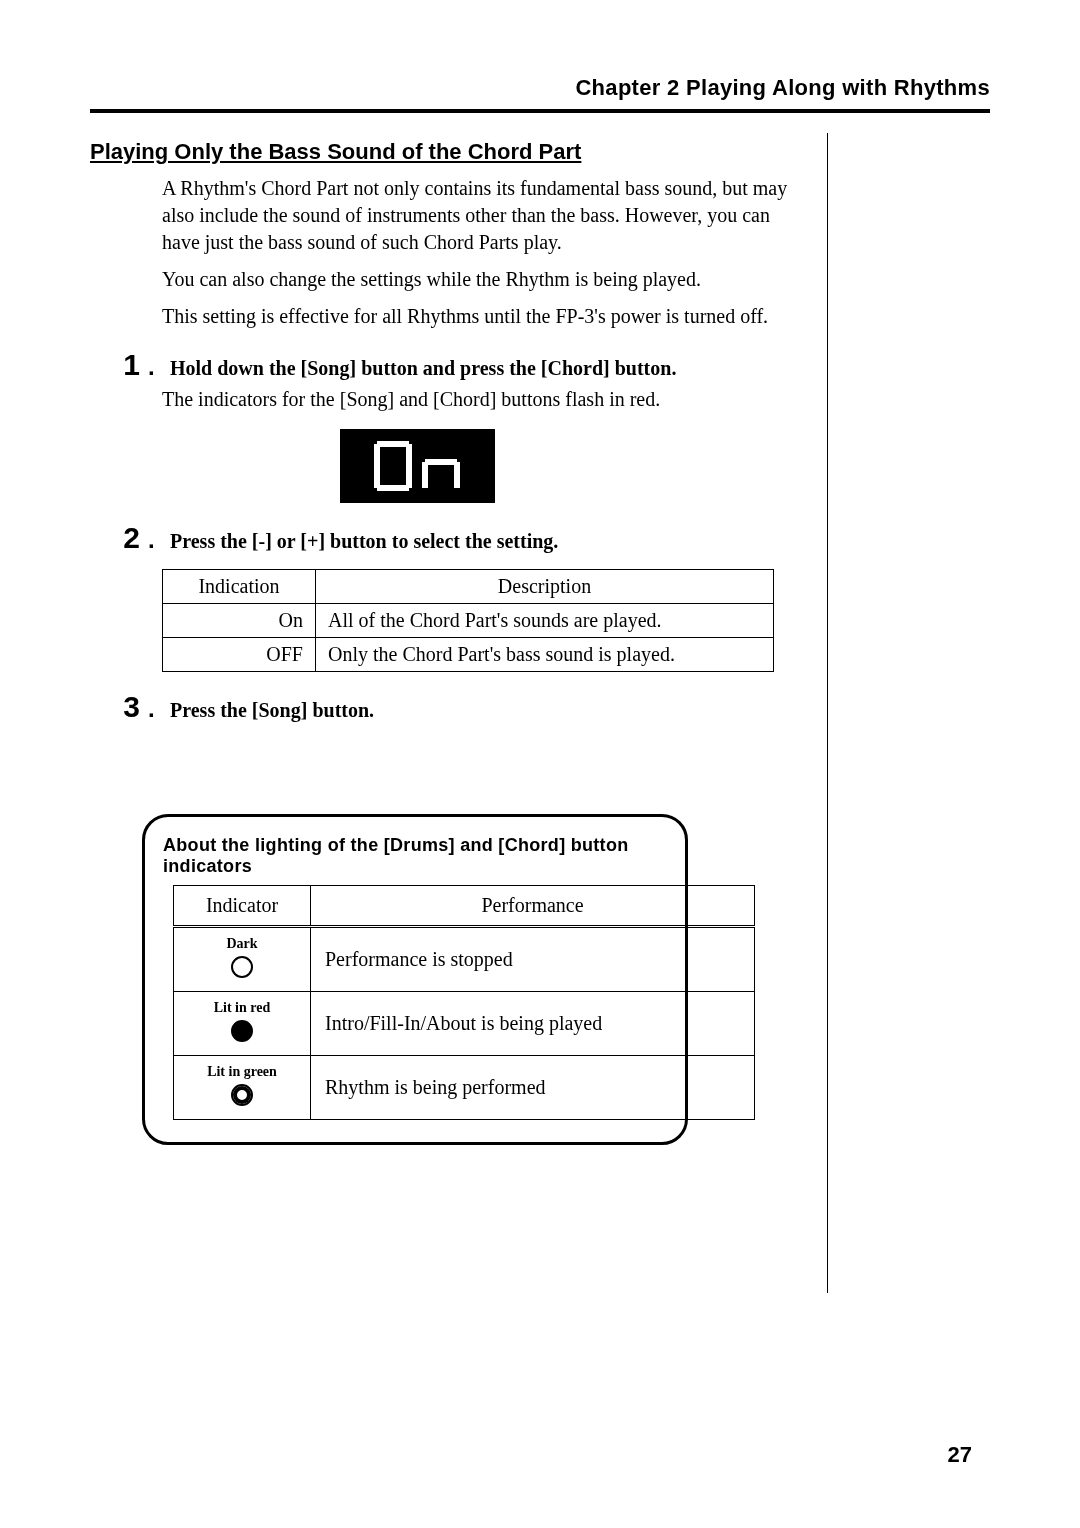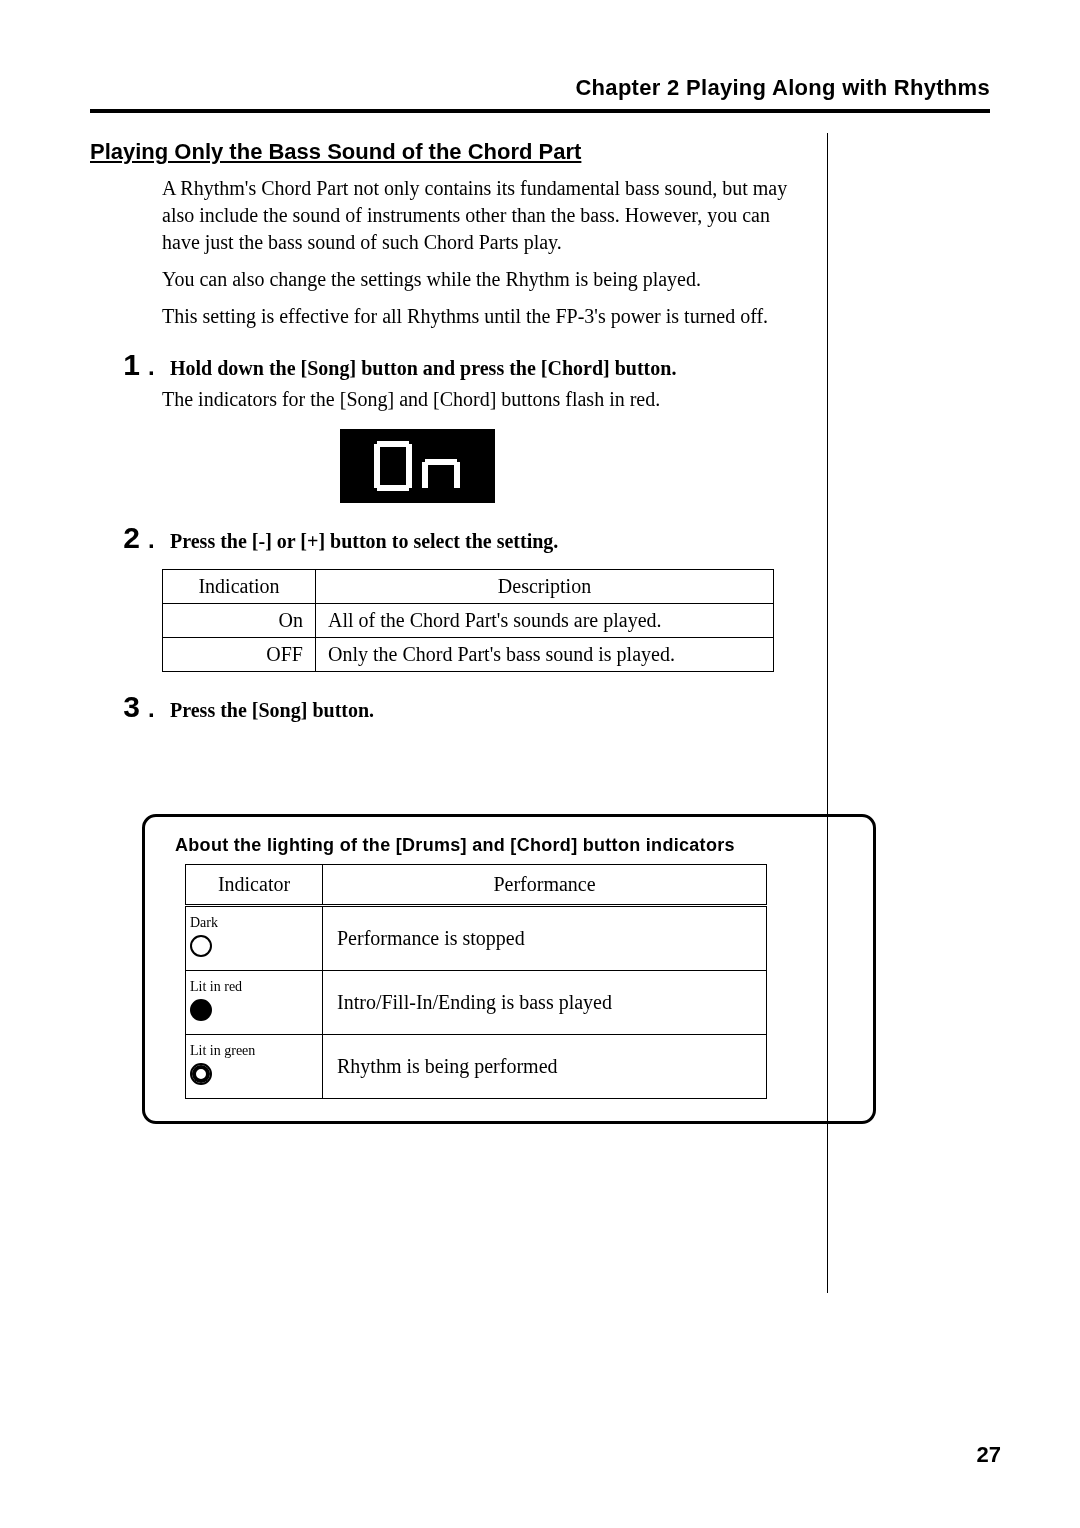--- a/index.html
+++ b/index.html
@@ -112,24 +112,24 @@
     font-weight: normal;
     text-align: center;
   }
   table.small-table td.center {
     text-align: right;
   }
   .col-ind { width: 128px; }
 
   .callout {
     margin: 90px 0 0 52px;
-    width: 734px;
+    width: 546px;
     border: 3px solid #000;
-    border-radius: 14px;
-    padding: 18px 18px 22px 30px;
+    border-radius: 26px;
+    padding: 18px 18px 22px 18px;
     box-sizing: border-box;
   }
   .callout-title {
     font-family: Arial, Helvetica, sans-serif;
     font-weight: bold;
     font-size: 18px;
     letter-spacing: 0.3px;
     margin-bottom: 8px;
   }
   .callout-body {
@@ -148,21 +148,21 @@
     border-bottom: 3px double #000;
     font-weight: normal;
     padding: 4px 10px;
     text-align: center;
   }
   table.ind-table td {
     border: 1px solid #000;
     padding: 16px 14px;
     vertical-align: middle;
   }
-  .ind-col { width: 128px; padding:8px 4px !important; }
+  .ind-col { width: 128px; text-align:center; padding:8px 4px !important;font-weight:bold; }
   .ind-label {
     font-size: 14px;
     display: block;
     margin-bottom: 4px;
   }
   .led {
     width: 22px;
     height: 22px;
     border-radius: 50%;
     border: 2.5px solid #000;
@@ -171,21 +171,21 @@
   }
   .led.dark { background: #fff; }
   .led.red { background: #000; }
   .led.green {
     background: #fff;
     box-shadow: inset 0 0 0 4px #000, inset 0 0 0 6px #fff;
   }
   .page-num {
     position: absolute;
     bottom: 60px;
-    right: 79px;
+    right: 108px;
     font-family: Arial, Helvetica, sans-serif;
     font-weight: bold;
     font-size: 22px;
   }
 </style>
 </head>
 <body>
 
 <div class="page">
   <div class="chapter-header">Chapter 2 Playing Along with Rhythms</div>
@@ -274,21 +274,21 @@
               <span class="ind-label">Dark</span>
               <span class="led dark"></span>
             </td>
             <td>Performance is stopped</td>
           </tr>
           <tr>
             <td class="ind-col">
               <span class="ind-label">Lit in red</span>
               <span class="led red"></span>
             </td>
-            <td>Intro/Fill-In/Ending is bass played</td>
+            <td>Intro/Fill-In/About is being played</td>
           </tr>
           <tr>
             <td class="ind-col">
               <span class="ind-label">Lit in green</span>
               <span class="led green"></span>
             </td>
             <td>Rhythm is being performed</td>
           </tr>
         </tbody>
           </table>

